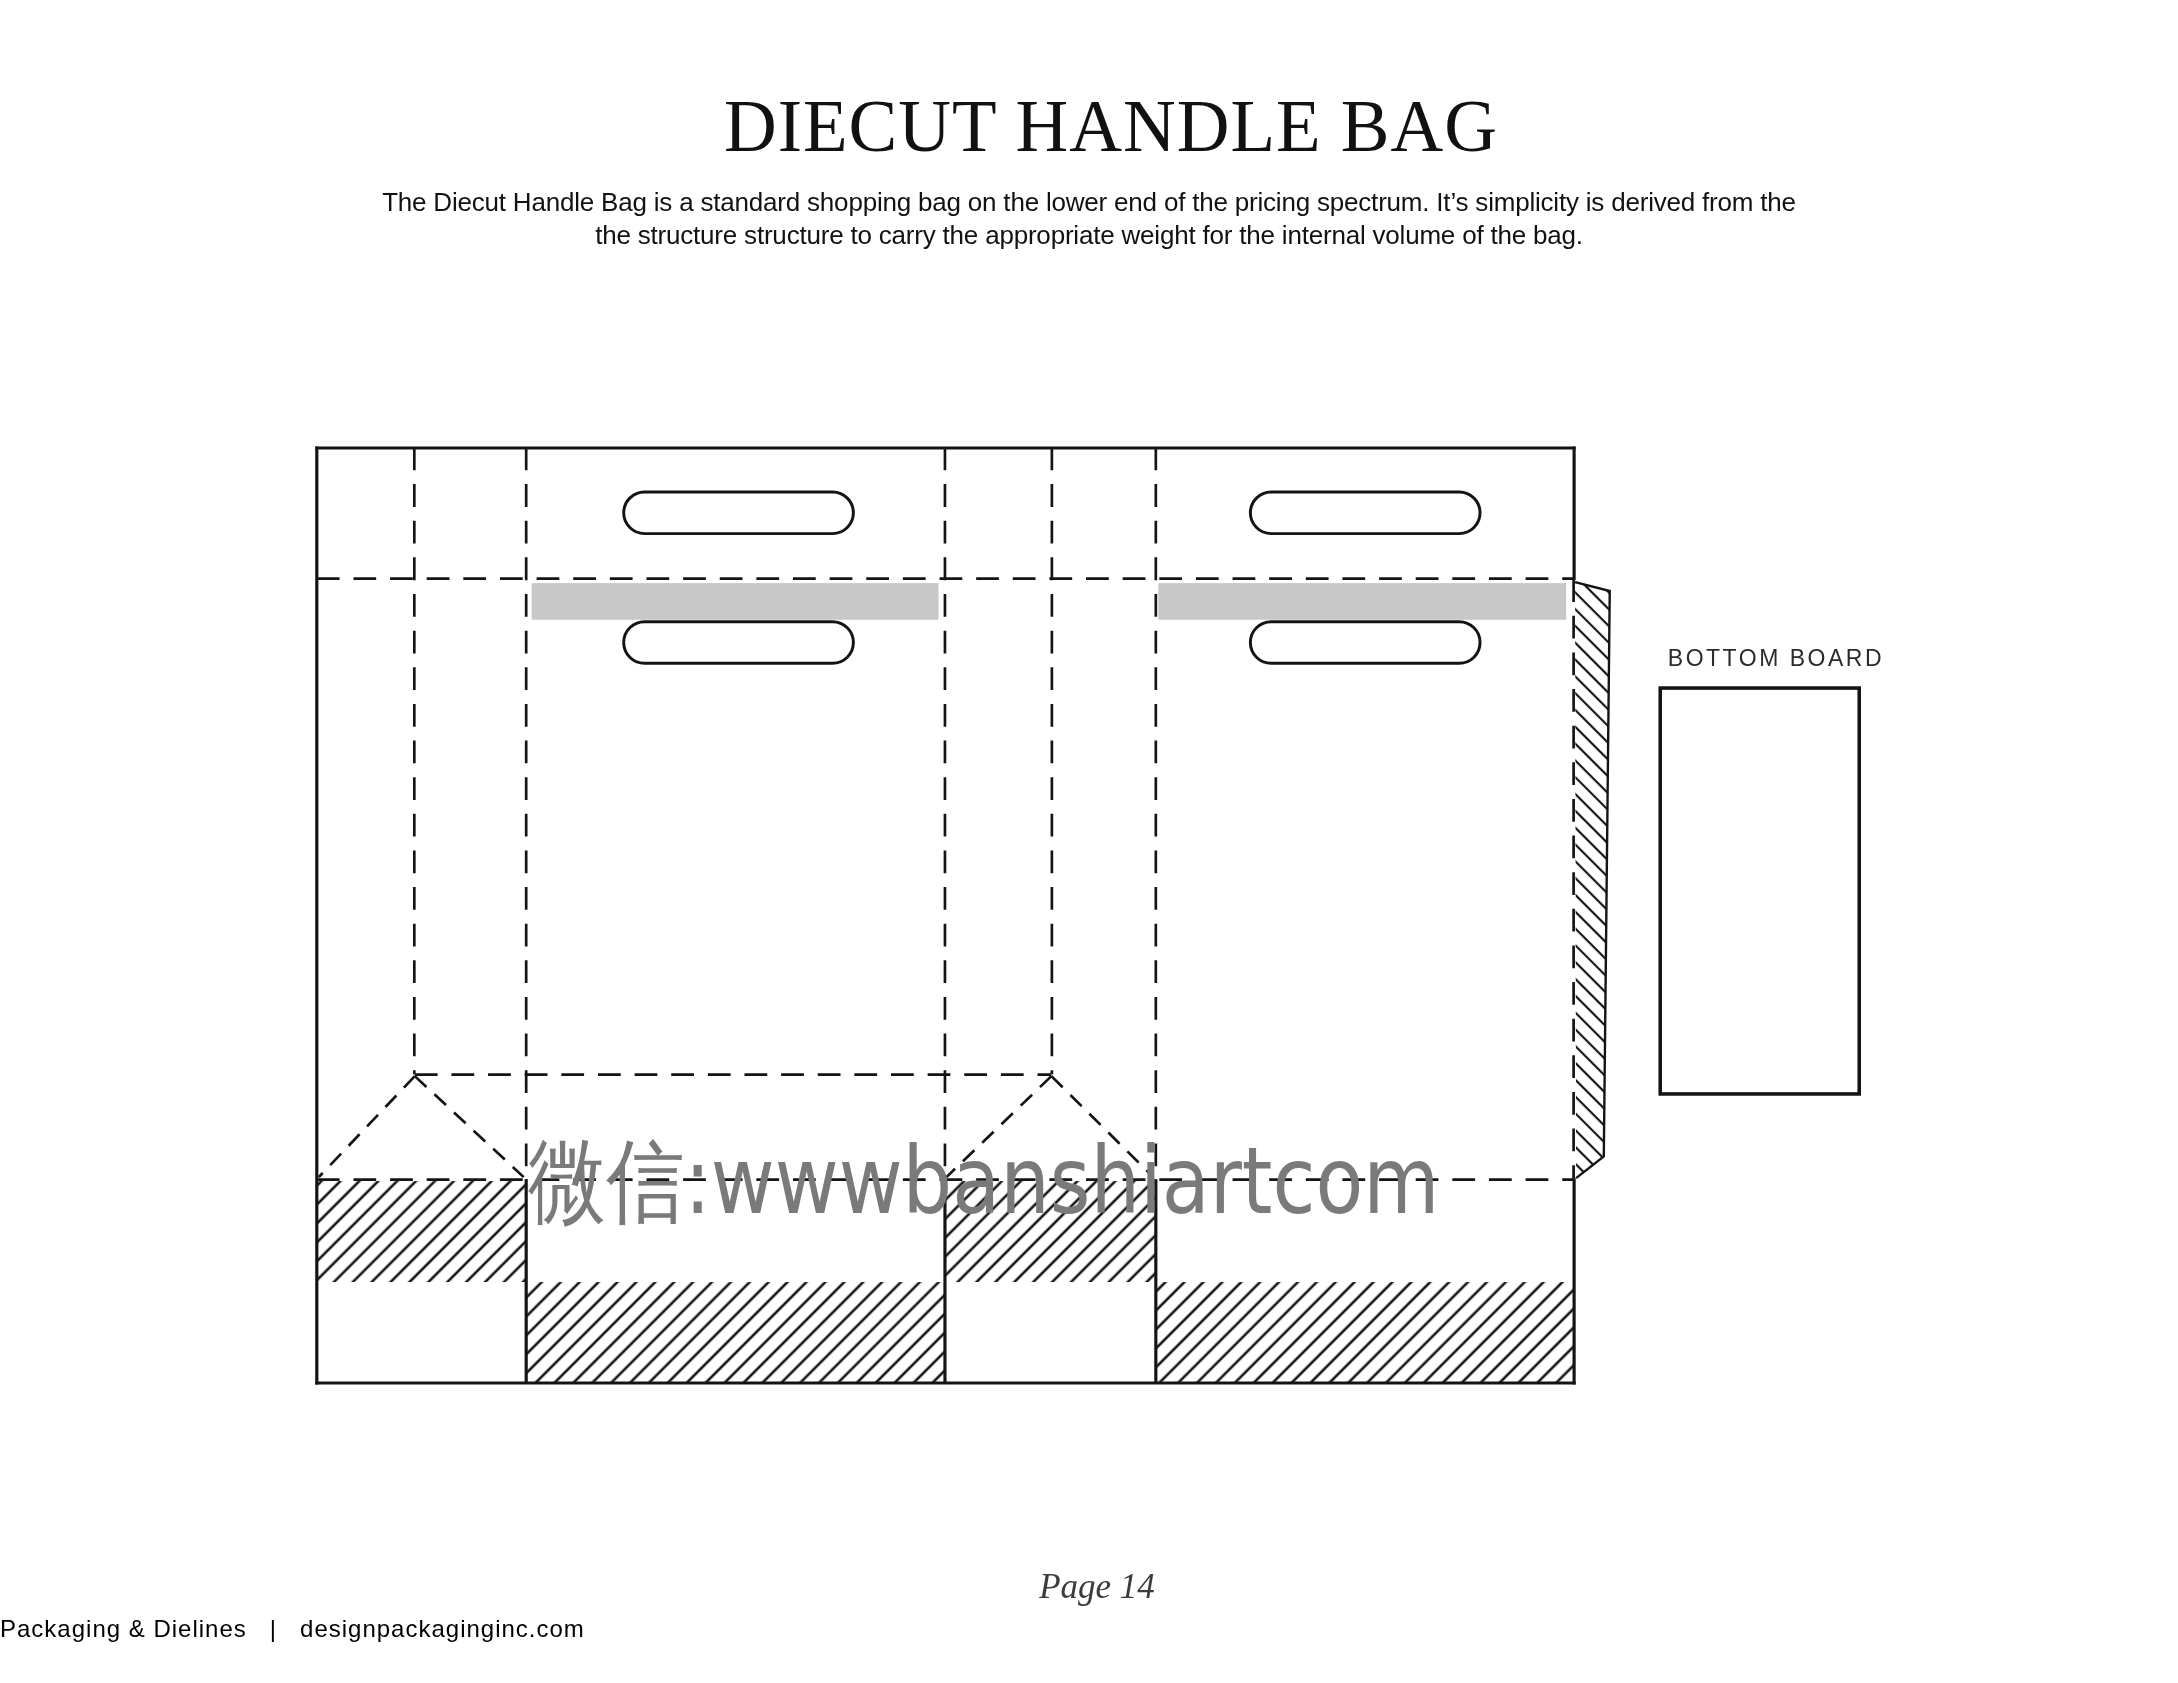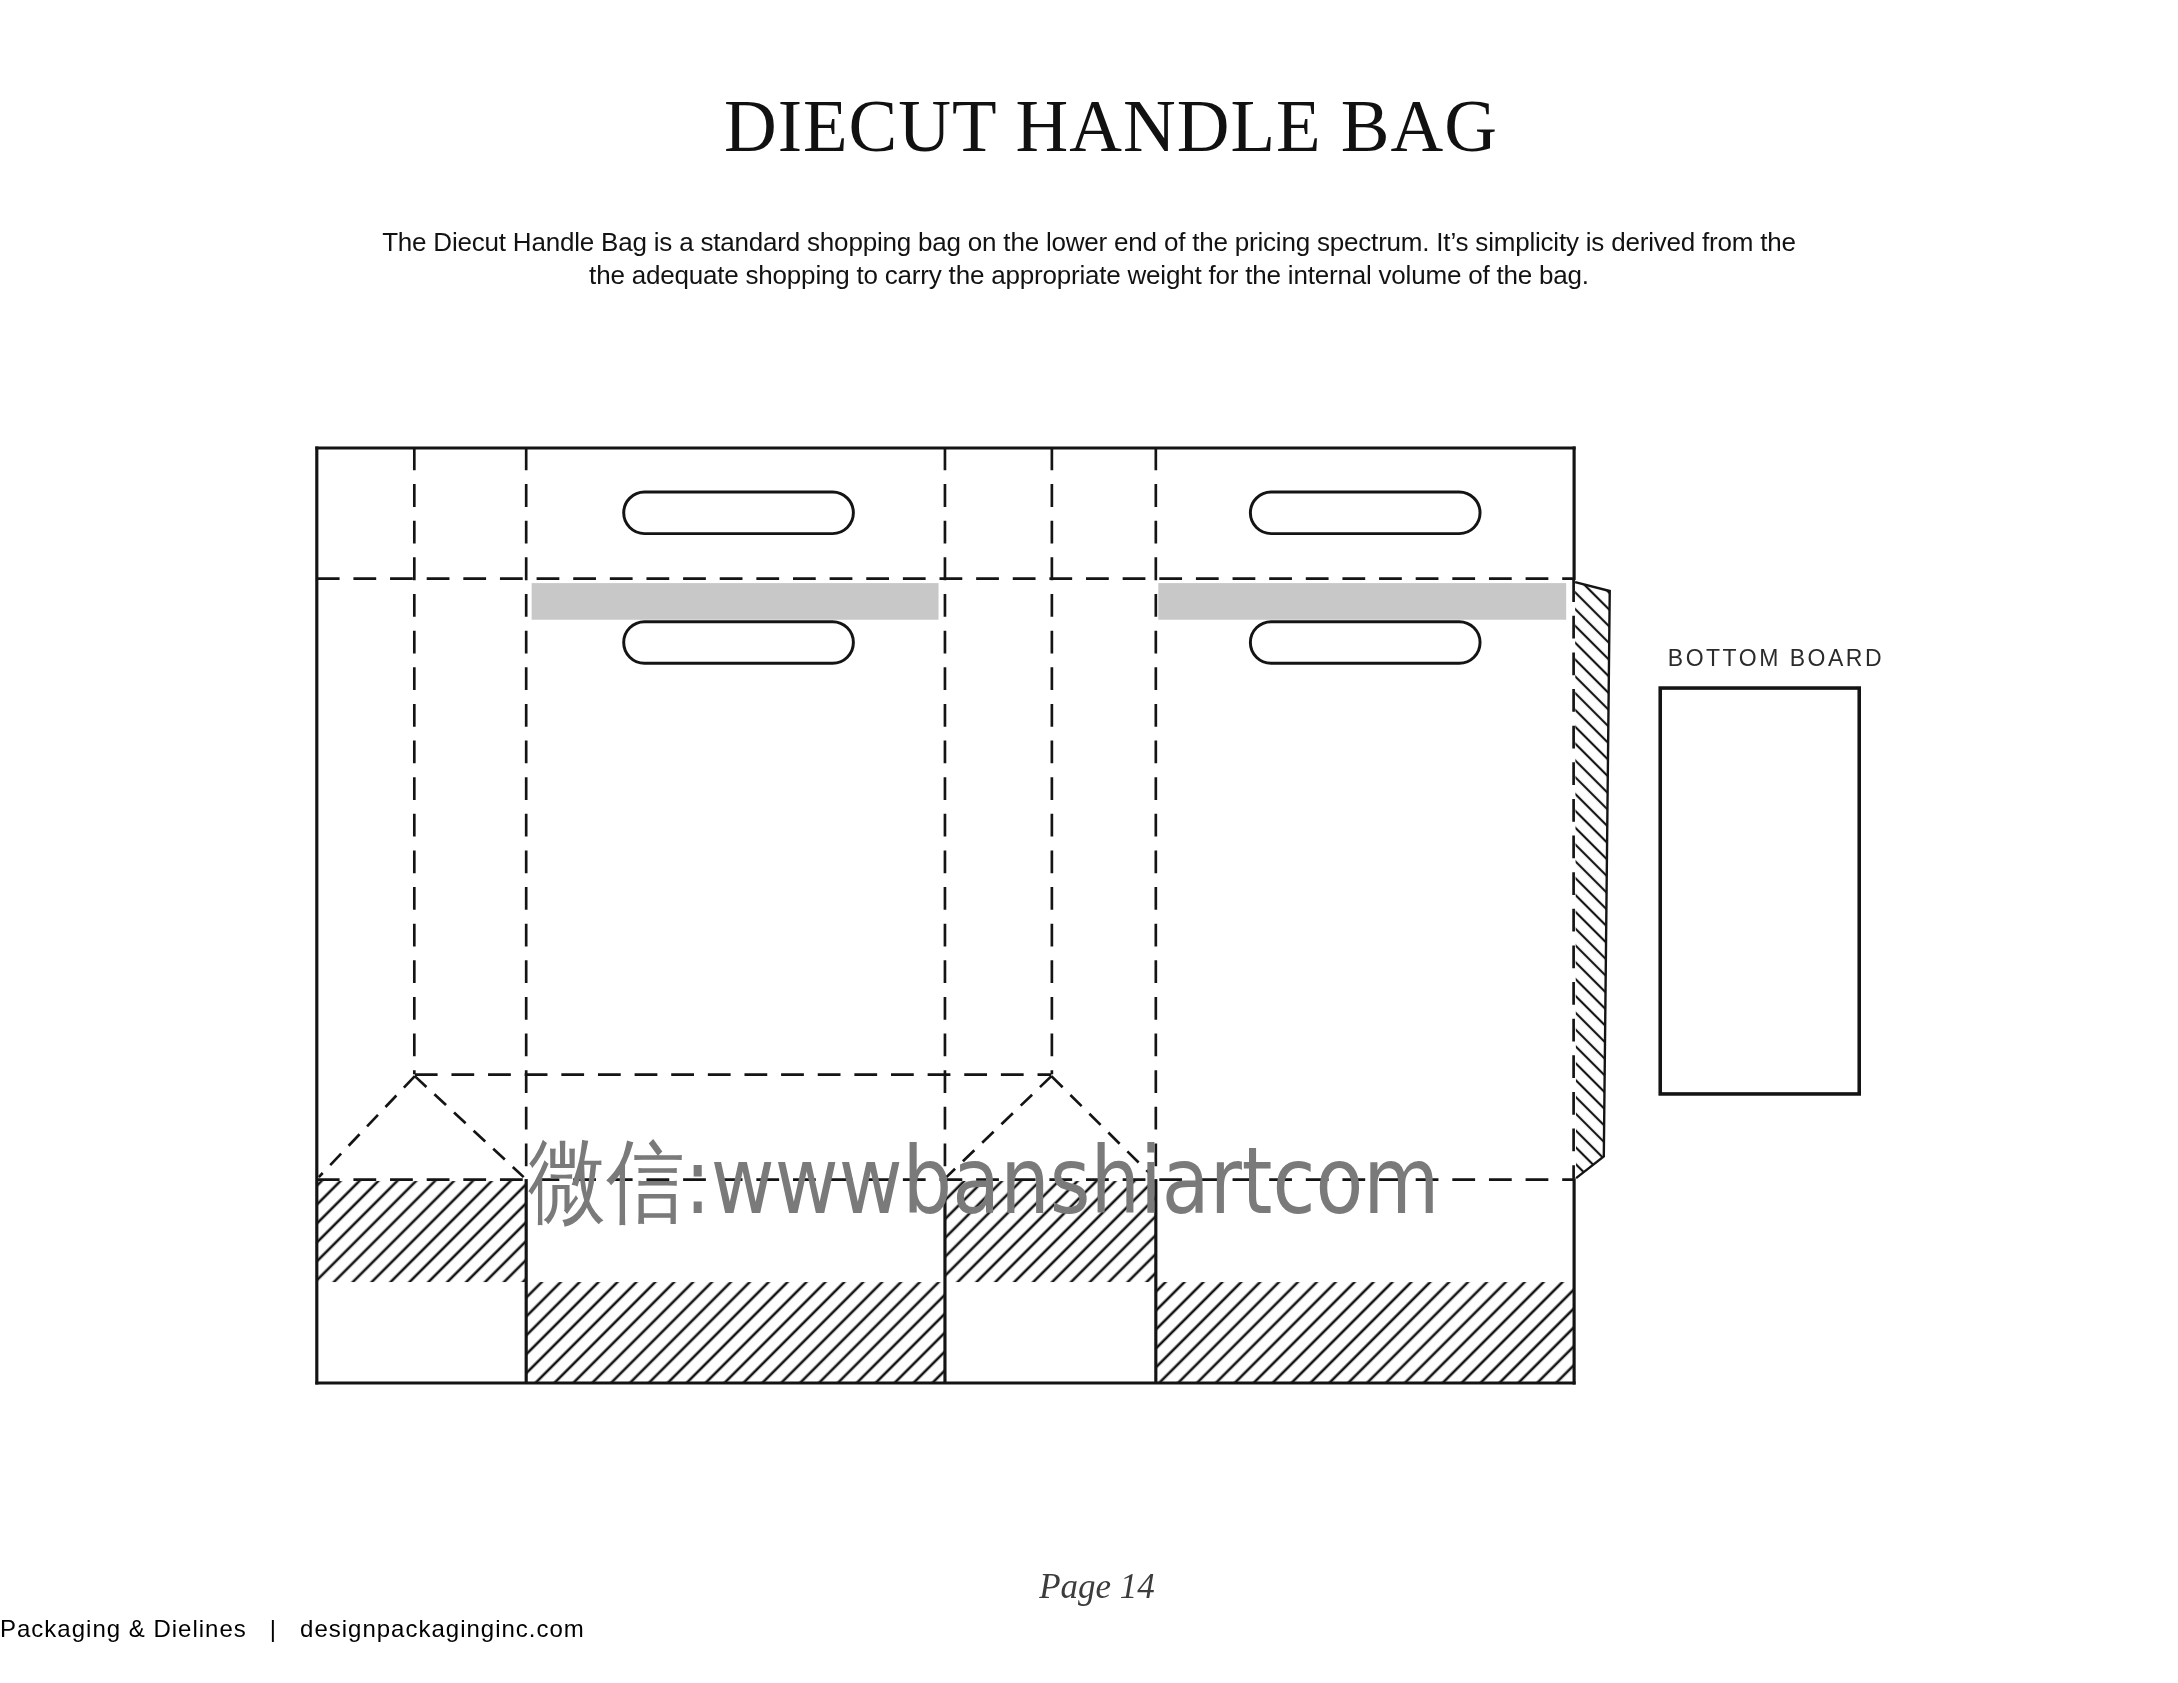--- a/index.html
+++ b/index.html
@@ -14,21 +14,21 @@
   .page-title {
     position:absolute; top:89px; left:0; right:0;
     text-align:center;
     font-family:"Liberation Serif", serif;
     font-size:73px; line-height:75px;
     font-weight:400; color:#111111;
     letter-spacing:1px; white-space:nowrap;padding-left:44px;
   }
   .intro {
     position:absolute; top:186px; left:0; right:0;
-    text-align:center; color:#121212;margin-top:40px;
+    text-align:center; color:#121212;
   }
   .intro .line {
     font-size:26px; line-height:33px; font-weight:500;
     letter-spacing:-0.2px; white-space:nowrap;
   }
   svg.dieline { position:absolute; left:0; top:0; z-index:1; }
   .watermark {
     position:absolute; left:528px; top:1136px; z-index:3;
     font-size:92px; line-height:1.0;
     color:#7a7a7a; white-space:nowrap;
@@ -55,21 +55,21 @@
 </style>
 </head>
 <body>
 
 <div class="page">
 
   <h1 class="page-title">DIECUT HANDLE BAG</h1>
 
   <div class="intro">
     <div class="line">The Diecut Handle Bag is a standard shopping bag on the lower end of the pricing spectrum. It’s simplicity is derived from the</div>
-    <div class="line">the adequate shopping to carry the appropriate weight for the internal volume of the bag.</div>
+    <div class="line">the structure structure to carry the appropriate weight for the internal volume of the bag.</div>
   </div>
 
   <svg class="dieline" width="2178" height="1683" viewBox="0 0 2200 1700" xmlns="http://www.w3.org/2000/svg">
     <defs>
       <pattern id="hatchFwd" width="13.5" height="13.5" patternUnits="userSpaceOnUse" patternTransform="rotate(45)">
         <line x1="6.7" y1="-1" x2="6.7" y2="14.5" stroke="#141414" stroke-width="2.6"></line>
       </pattern>
       <pattern id="hatchBack" width="12" height="12" patternUnits="userSpaceOnUse" patternTransform="rotate(-45)">
         <line x1="6" y1="-1" x2="6" y2="13" stroke="#141414" stroke-width="2.2"></line>
       </pattern>

